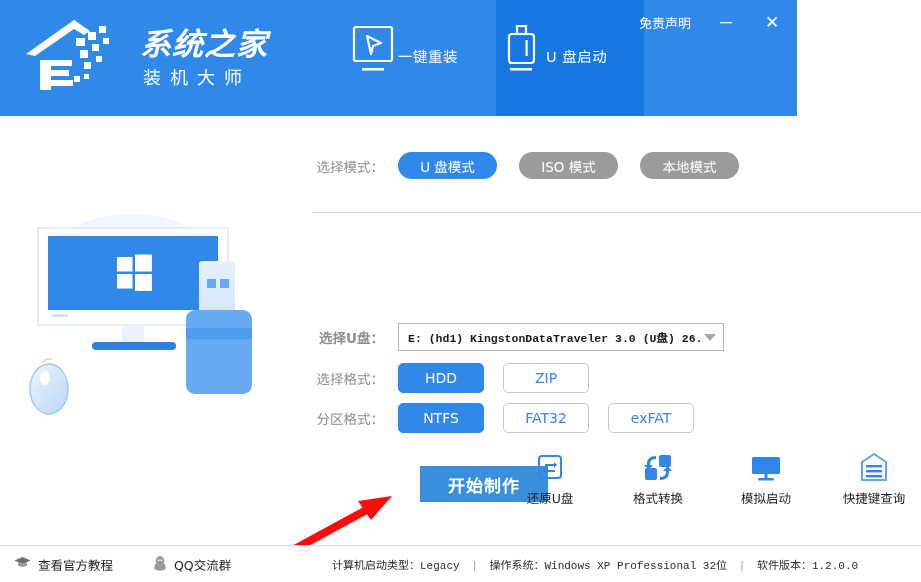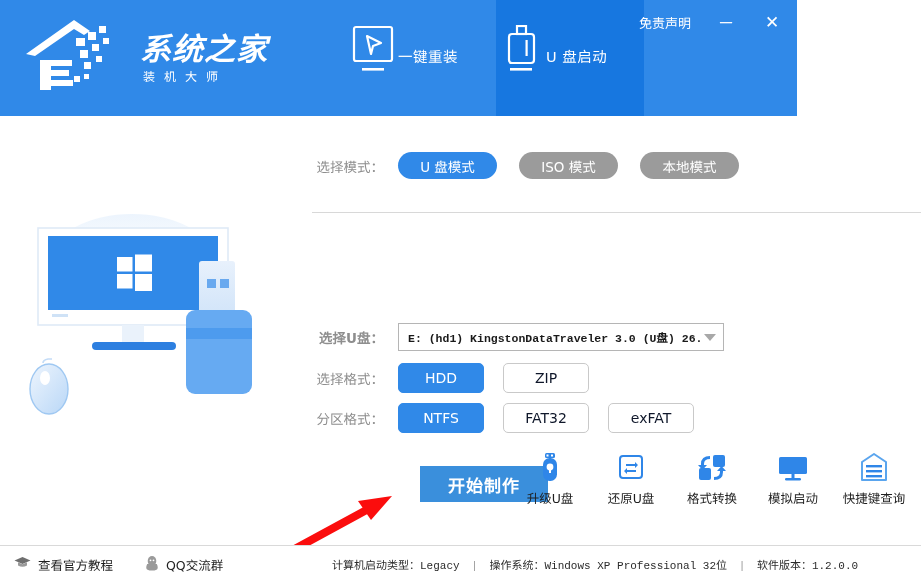--- a/index.html
+++ b/index.html
@@ -52,21 +52,21 @@
   .logo-title {
     font-size: 31px;
     font-weight: bold;
     letter-spacing: 1px;
     line-height: 1.15;
     font-style: italic;
     font-family: "DejaVu Sans", "Liberation Sans", sans-serif;
   }
 
   .logo-sub {
-    font-size: 12px;
+    font-size: 18px;
     letter-spacing: 9px;
     padding-left: 3px;
     font-family: "DejaVu Sans", "Liberation Sans", sans-serif;
   }
 
   .tabs {
     display: flex;
     align-items: stretch;
     margin-left: 28px;
   }
@@ -227,21 +227,21 @@
   .part-row { position: absolute; left: 0; top: 287px; }
 
   .opt-btn {
     width: 86px;
     height: 30px;
     border-radius: 5px;
     display: inline-flex;
     align-items: center;
     justify-content: center;
     font-size: 14px;
-    color: #0f172a;
+    color: #3b82f6;
     background: #ffffff;
     border: 1px solid #c9c9c9;
     margin-right: 19px;
     cursor: pointer;
     font-family: "DejaVu Sans", "Liberation Sans", sans-serif;
   }
 
   .opt-btn.selected {
     background: #3089e8;
     border-color: #3089e8;
@@ -326,21 +326,21 @@
     border-top: 1px solid #d9d9d9;
     background: #ffffff;
     display: flex;
     align-items: center;
   }
 
   .status-left {
     display: flex;
     align-items: center;
     padding-left: 14px;
-    gap: 32px;
+    gap: 40px;
   }
 
   .status-link {
     display: flex;
     align-items: center;
     gap: 7px;
     font-size: 12.5px;
     color: #1f1f1f;
     cursor: pointer;
     font-family: "DejaVu Sans", "Liberation Sans", sans-serif;
@@ -505,33 +505,20 @@
         <div class="opt-btn">exFAT</div>
       </div>
 
       <div class="start-btn">开始制作</div>
 
       <div class="tip">小贴士：如果不知道怎么配置，使用默认配置即可</div>
     </div>
 
     <div class="toolbar">
 
-      <div class="tool">
-        <div class="tool-icon">
-          <svg width="26" height="30" viewBox="0 0 26 30" xmlns="http://www.w3.org/2000/svg">
-            <rect x="8" y="0" width="10" height="5" rx="1.5" fill="#2f86e8"></rect>
-            <rect x="9.5" y="1.5" width="2" height="2" fill="#ffffff"></rect>
-            <rect x="14" y="1.5" width="2" height="2" fill="#ffffff"></rect>
-            <rect x="6" y="5" width="14" height="23" rx="6.5" fill="#2f86e8"></rect>
-            <circle cx="13" cy="14" r="3.4" fill="#ffffff"></circle>
-            <rect x="12" y="14" width="2" height="6" fill="#ffffff"></rect>
-          </svg>
-        </div>
-        <div class="tool-label">升级U盘</div>
-      </div>
 
       <div class="tool">
         <div class="tool-icon">
           <svg width="28" height="30" viewBox="0 0 28 30" xmlns="http://www.w3.org/2000/svg">
             <rect x="3" y="3" width="22" height="22" rx="3" fill="none" stroke="#2f86e8" stroke-width="2"></rect>
             <path d="M9 11 L18 11 L18 9 L21 12 L18 15 L18 13 L9 13 Z" fill="#2f86e8"></path>
             <path d="M19 17 L10 17 L10 15 L7 18 L10 21 L10 19 L19 19 Z" fill="#2f86e8"></path>
           </svg>
         </div>
         <div class="tool-label">还原U盘</div>

